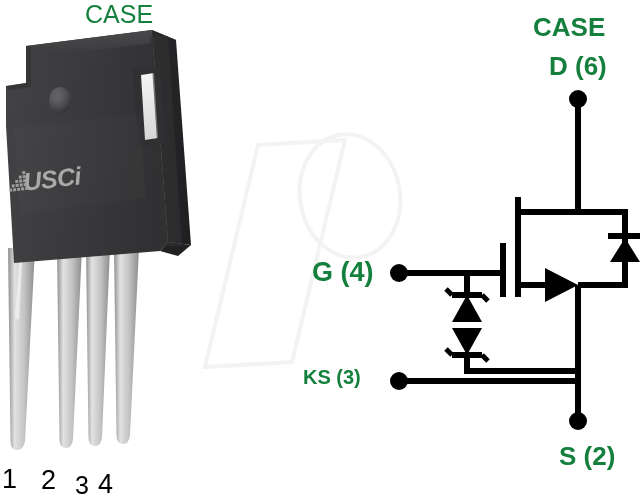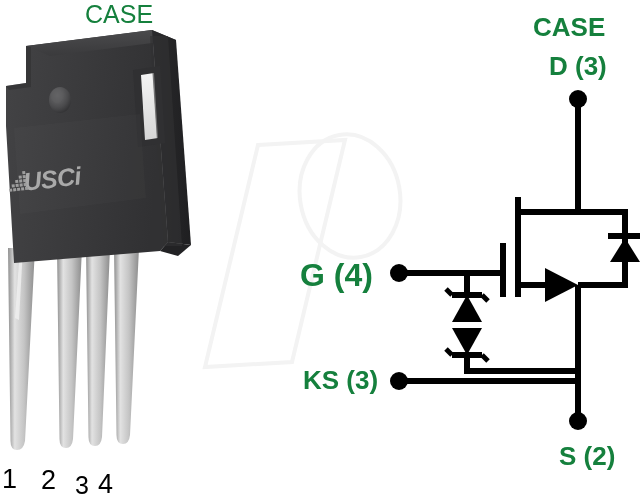--- a/index.html
+++ b/index.html
@@ -224,21 +224,21 @@
 
       <circle cx="578" cy="99" r="9" fill="#000000"></circle>
       <circle cx="399" cy="273" r="9" fill="#000000"></circle>
       <circle cx="399" cy="381" r="9" fill="#000000"></circle>
       <circle cx="578" cy="421" r="9" fill="#000000"></circle>
     </svg>
   </div>
 
   <div class="lbl" style="left:533px;top:14px;font-size:26px;font-weight:700;">CASE</div>
 
-  <div class="lbl" style="left:549px;top:53px;font-size:26px;font-weight:700;">D (3)</div>
-
-  <div class="lbl" style="left:300px;top:259px;font-size:32px;font-weight:700;">G (4)</div>
-
-  <div class="lbl" style="left:303px;top:367px;font-size:26px;font-weight:700;">KS (3)</div>
+  <div class="lbl" style="left:549px;top:53px;font-size:26px;font-weight:700;">D (6)</div>
+
+  <div class="lbl" style="left:312px;top:259px;font-size:27px;font-weight:700;">G (4)</div>
+
+  <div class="lbl" style="left:303px;top:367px;font-size:20px;font-weight:700;">KS (3)</div>
 
   <div class="lbl" style="left:552px;top:443px;font-size:26px;font-weight:700;margin-left:7px;">S (2)</div>
 
 </div>
 
 </body></html>

